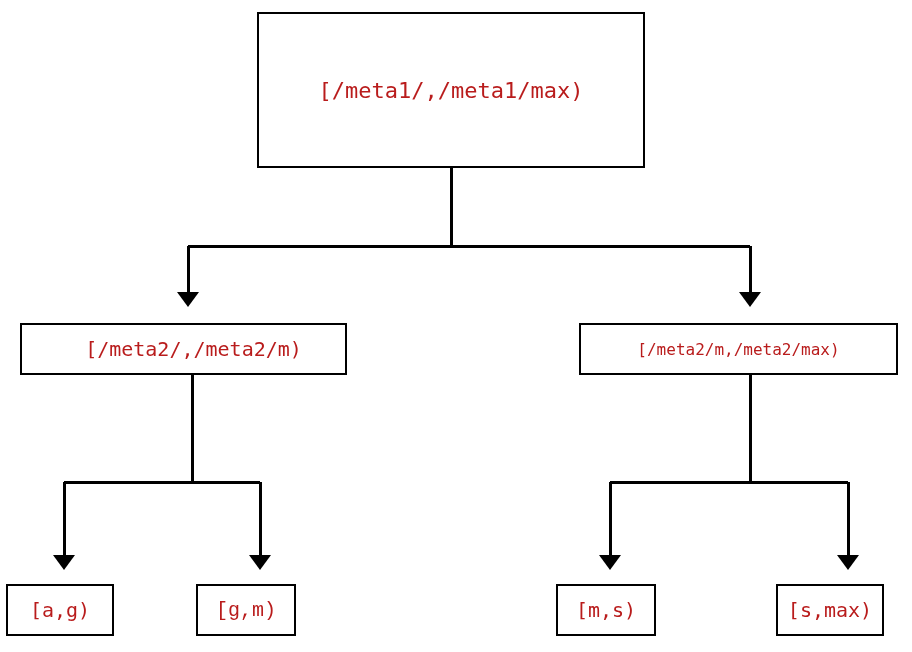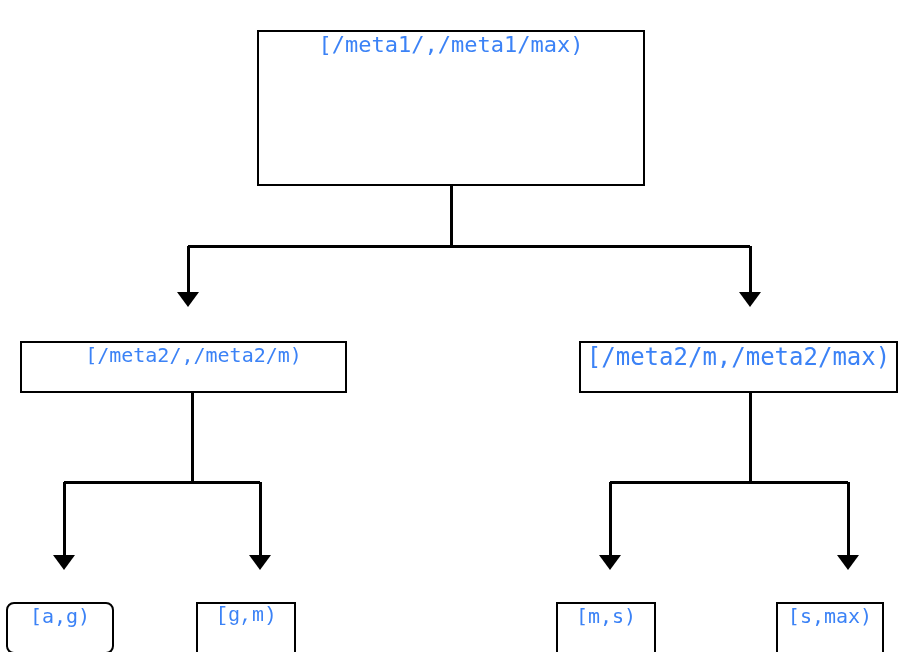--- a/index.html
+++ b/index.html
@@ -24,25 +24,25 @@
     width: 912px;
     height: 652px;
     display: block;
   }
   .node-box {
     position: absolute;
     box-sizing: border-box;
     border: 2px solid #000000;
     background: #ffffff;
     display: flex;
+    align-items: center;
     justify-content: center;
-    color: #3b82f6;
+    color: #b91c1c;
     white-space: pre;
     letter-spacing: 0px;
-    margin-top: 18px;
   }
   .node-root {
     left: 257px;
     top: 12px;
     width: 388px;
     height: 156px;
     font-size: 22px;
   }
   .node-mid-left {
     left: 20px;
@@ -50,28 +50,28 @@
     width: 327px;
     height: 52px;
     font-size: 20px;
     padding-left: 20px;
   }
   .node-mid-right {
     left: 579px;
     top: 323px;
     width: 319px;
     height: 52px;
-    font-size: 24px;
+    font-size: 16px;
   }
   .node-leaf {
     top: 584px;
     height: 52px;
     font-size: 20px;
   }
-  .leaf-1 { left: 6px;   width: 108px; border-radius: 8px; }
+  .leaf-1 { left: 6px;   width: 108px; }
   .leaf-2 { left: 196px; width: 100px; font-family: Liberation Mono, monospace; }
   .leaf-3 { left: 556px; width: 100px; }
   .leaf-4 { left: 776px; width: 108px; }
 </style>
 </head>
 <body>
 
 <div id="diagram-root">
 
   <svg id="tree-svg" viewBox="0 0 912 652" xmlns="http://www.w3.org/2000/svg">

